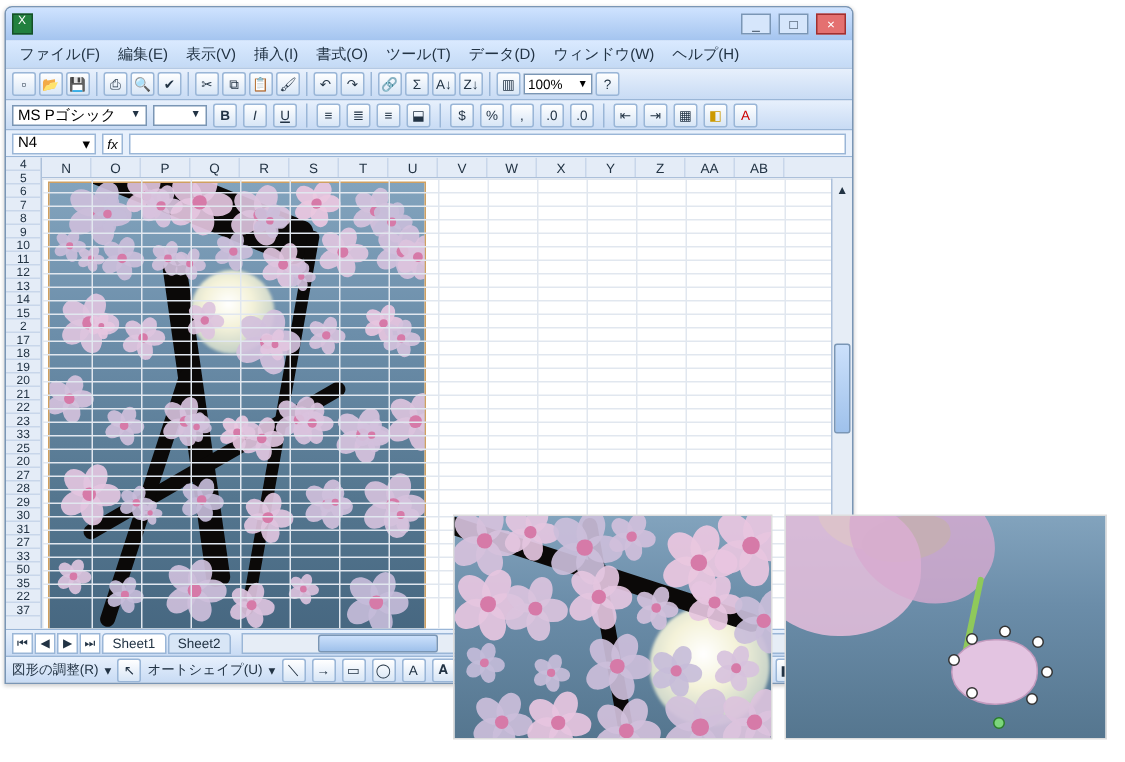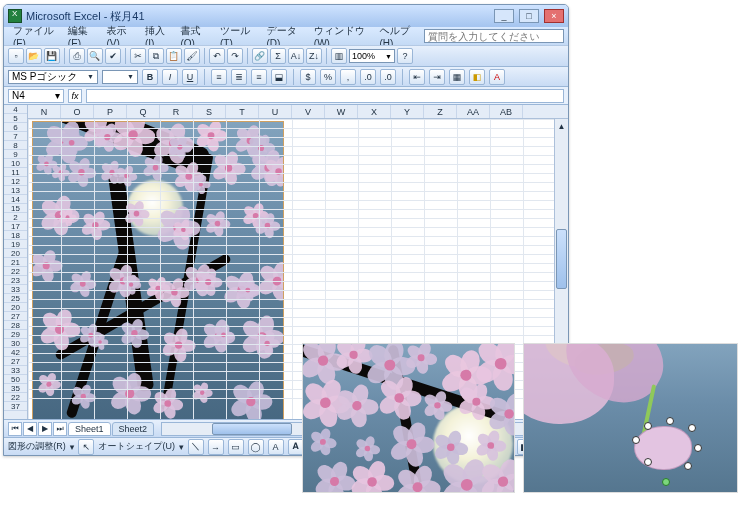--- a/index.html
+++ b/index.html
@@ -163,39 +163,37 @@
   .handle.green { background:#7cd67c; border-color:#2a7d2a; }
 
 </style>
 </head>
 <body>
 
 <div class="excel-window" data-name="excel-window">
 
   <div class="titlebar" data-name="titlebar">
     <span class="app-icon" data-name="excel-app-icon"></span>
-    <span data-name="window-title">Microsoft Excel - 桜月41</span>
     <span class="spacer"></span>
     <span class="winbtn" data-name="minimize-button">_</span>
     <span class="winbtn" data-name="maximize-button">□</span>
     <span class="winbtn close" data-name="close-button">×</span>
   </div>
 
   <div class="menubar" data-name="menubar">
     <span data-name="menu-file">ファイル(F)</span>
     <span data-name="menu-edit">編集(E)</span>
     <span data-name="menu-view">表示(V)</span>
     <span data-name="menu-insert">挿入(I)</span>
     <span data-name="menu-format">書式(O)</span>
     <span data-name="menu-tools">ツール(T)</span>
     <span data-name="menu-data">データ(D)</span>
     <span data-name="menu-window">ウィンドウ(W)</span>
     <span data-name="menu-help">ヘルプ(H)</span>
     <span class="help-field"></span>
-    <input class="help-input" data-name="help-search-input" placeholder="質問を入力してください" style="">
   </div>
 
   <div class="toolbar" data-name="standard-toolbar">
     <span class="tbtn" data-name="new-button">▫</span>
     <span class="tbtn" data-name="open-button">📂</span>
     <span class="tbtn" data-name="save-button">💾</span>
     <span class="tsep"></span>
     <span class="tbtn" data-name="print-button">⎙</span>
     <span class="tbtn" data-name="preview-button">🔍</span>
     <span class="tbtn" data-name="spell-button">✔</span>
@@ -289,21 +287,21 @@
         <div data-name="row-header">21</div>
         <div data-name="row-header">22</div>
         <div data-name="row-header">23</div>
         <div data-name="row-header">33</div>
         <div data-name="row-header">25</div>
         <div data-name="row-header">20</div>
         <div data-name="row-header">27</div>
         <div data-name="row-header">28</div>
         <div data-name="row-header">29</div>
         <div data-name="row-header">30</div>
-        <div data-name="row-header">42</div>
+        <div data-name="row-header">31</div>
         <div data-name="row-header">27</div>
         <div data-name="row-header">33</div>
         <div data-name="row-header">50</div>
         <div data-name="row-header">35</div>
         <div data-name="row-header">22</div>
         <div data-name="row-header">37</div>
       </div>
     <div class="grid-main">
       <div class="col-headers" data-name="column-headers" id="col-headers">
           <div data-name="column-header">N</div>

